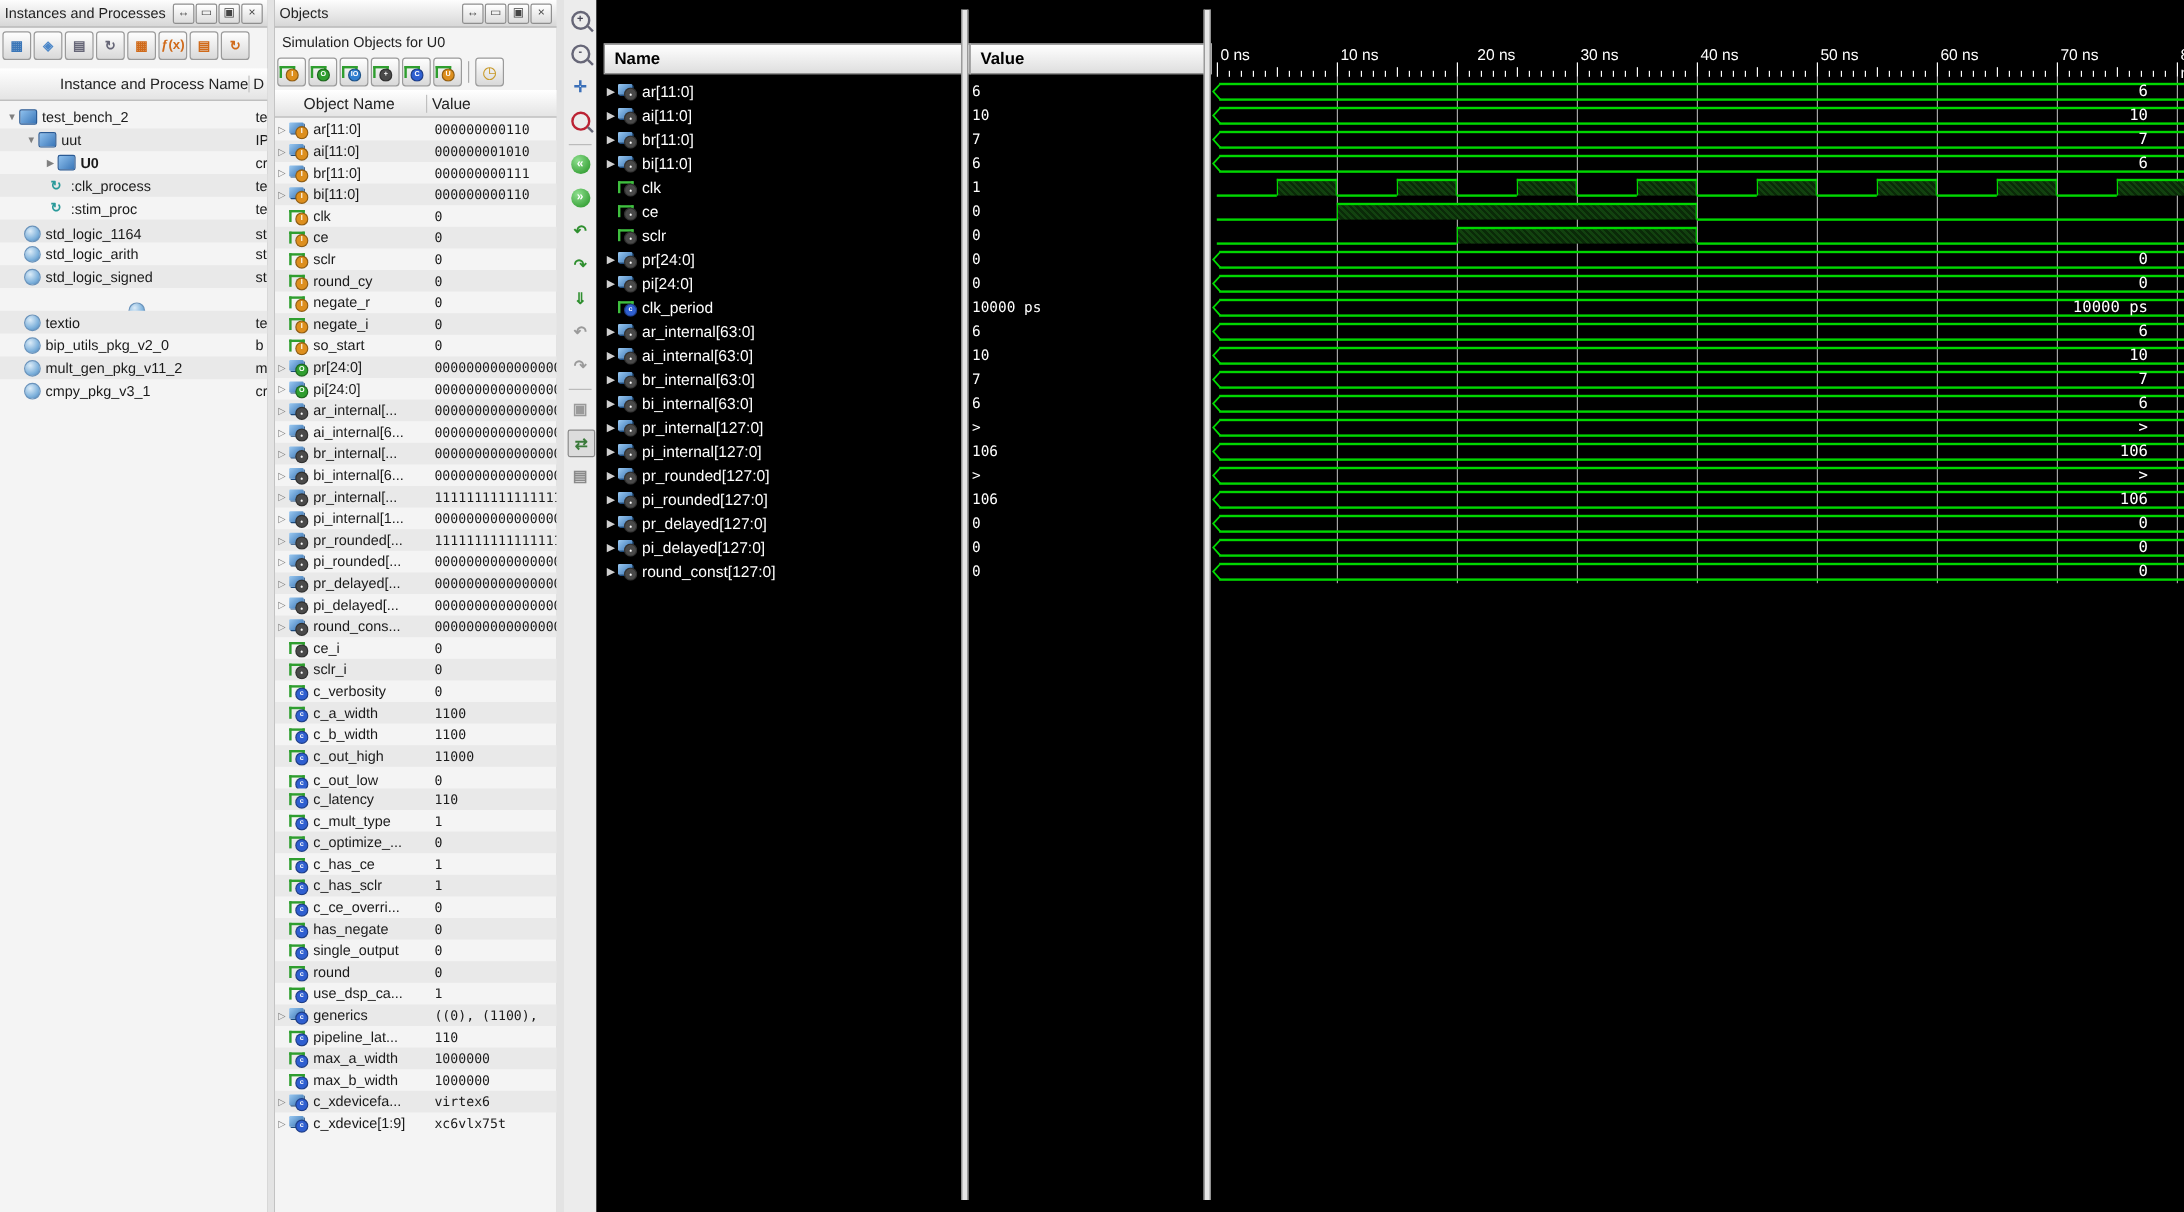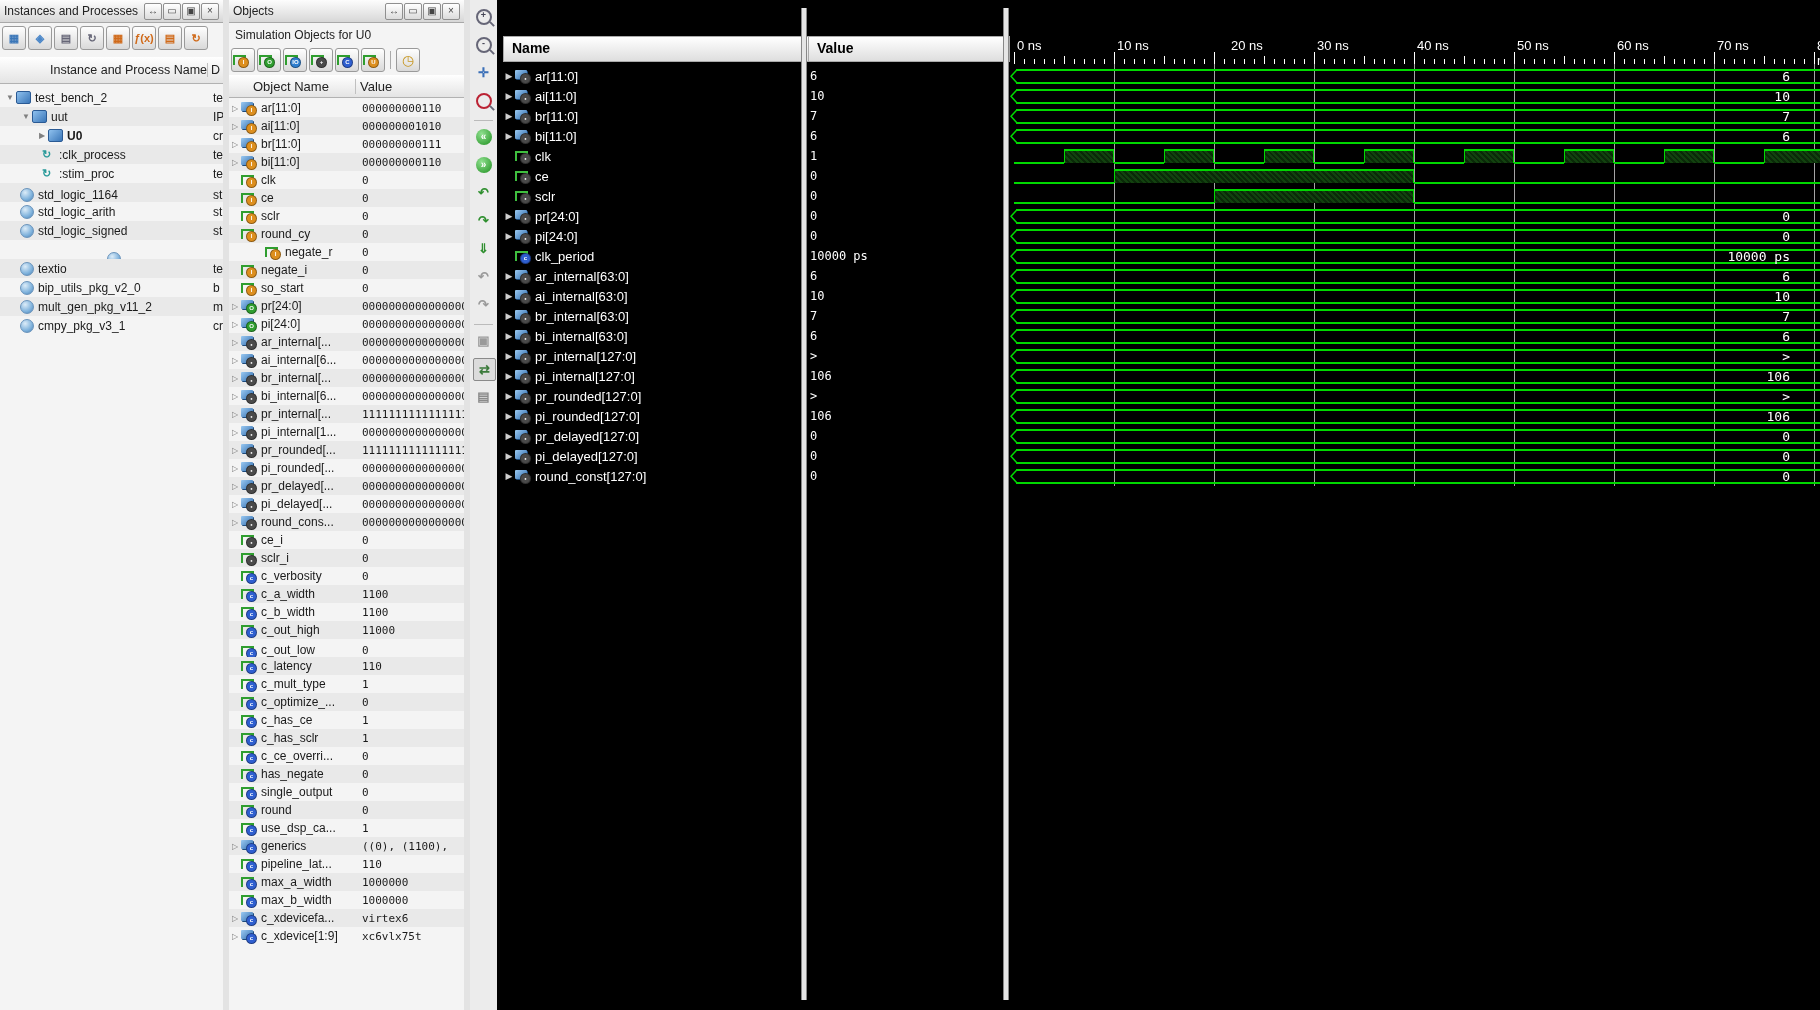--- a/index.html
+++ b/index.html
@@ -294,21 +294,21 @@
       </div>
       <div class="trow alt" style="height: 18px;">
         <span class="arrow"></span>
         <span class="sig-icon scalar">
           <span class="shape"></span>
           <span class="badge b-in">I</span>
         </span>
         <span style="flex: 1 1 0%; overflow: hidden; padding-right: 2px;">round_cy</span>
         <span class="mono" style="width: 102px; flex: 0 0 102px; overflow: hidden; font-size: 11px;">0</span>
       </div>
-      <div class="trow" style="height: 18px; margin-left: 24px;">
+      <div class="trow" style="height: 18px;">
         <span class="arrow"></span>
         <span class="sig-icon scalar">
           <span class="shape"></span>
           <span class="badge b-in">I</span>
         </span>
         <span style="flex: 1 1 0%; overflow: hidden; padding-right: 2px;">negate_r</span>
         <span class="mono" style="width: 102px; flex: 0 0 102px; overflow: hidden; font-size: 11px;">0</span>
       </div>
       <div class="trow alt" style="height: 18px;">
         <span class="arrow"></span>

